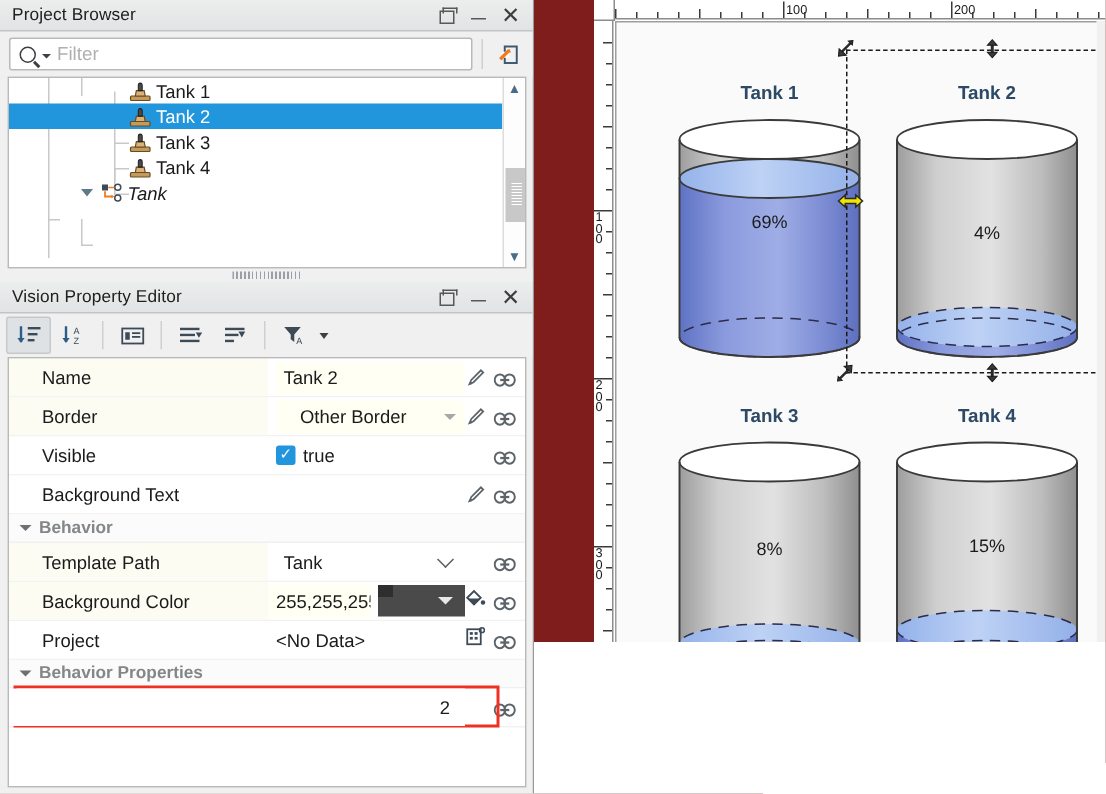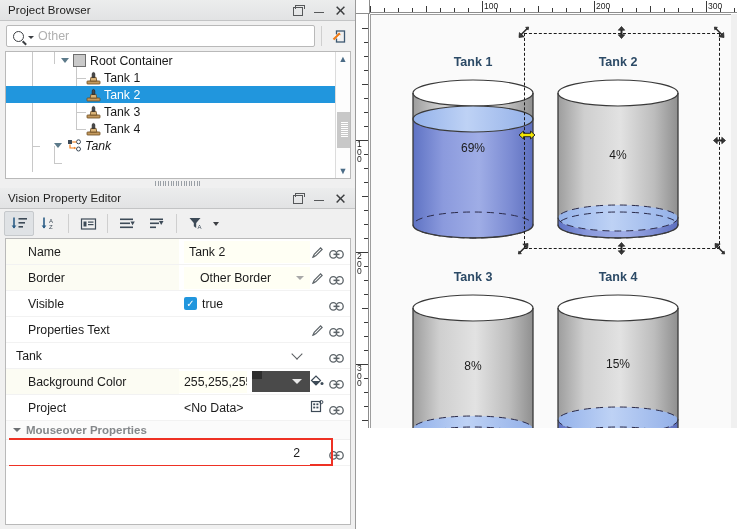--- a/index.html
+++ b/index.html
@@ -6,22 +6,23 @@
   html, body {
     margin: 0; padding: 0;
     width: 737px; height: 529px;
     overflow: hidden;
     font-family: "Liberation Sans", sans-serif;
     background: #ffffff;
   }
   #app {
     position: relative;
     width: 737px; height: 428px;
-    background: #c2410c;
+    background: #7f1d1d;
     display: flex;
+    gap: 40px;
   }
 
   
   #left {
     position: relative;
     width: 356px; height: 529px;
     background: #f0f0f0;
     border-right: 1px solid #9a9a9a;
     display: flex;
     flex-direction: column;
@@ -330,21 +331,21 @@
           <span class="tb-btn ic-restore"></span>
           <span class="tb-btn ic-min"></span>
           <span class="tb-btn ic-close">✕</span>
         </span>
       </div>
 
       <div class="filter-row">
         <div class="filter-box">
           <span class="mag"></span>
           <span class="mag-caret"></span>
-          <span class="filter-placeholder">Other</span>
+          <span class="filter-placeholder">Filter</span>
         </div>
         <div class="vsep"></div>
         <div class="pin-btn">
           <svg width="15" height="15" viewBox="0 0 15 15">
             <rect x="4.5" y="2" width="8" height="11" fill="none" stroke="#3c5871" stroke-width="1.3"></rect>
             <rect x="2.5" y="5.5" width="5" height="4" fill="#fff" stroke="none"></rect>
             <path d="M1.5 10.5 L7.5 4.5" stroke="#ef7d1a" stroke-width="2.2"></path>
             <path d="M7.8 3.6 L8.6 6.2 L5.6 5.5 Z" fill="#ef7d1a"></path>
           </svg>
         </div>
@@ -358,25 +359,20 @@
           <div class="vline" style="left:70px; top:9px;  height:60px;"></div>
           <div class="hline" style="left:70px; top:26px; width:10px;"></div>
           <div class="hline" style="left:70px; top:43px; width:10px;"></div>
           <div class="hline" style="left:70px; top:60px; width:10px;"></div>
           <div class="hline" style="left:70px; top:77px; width:10px;"></div>
           <div class="vline" style="left:70px; top:60px; height:18px;"></div>
           <div class="hline" style="left:26px; top:94px; width:8px;"></div>
           <div class="vline" style="left:48px; top:94px; height:18px;"></div>
           <div class="hline" style="left:48px; top:111px; width:8px;"></div>
 
-          <div class="trow" style="padding-left:54px;">
-            <span class="twisty"></span>
-            <span class="ic-container" style="margin:0 4px 0 2px;"></span>
-            <span class="lbl">Root Container</span>
-          </div>
 
           <div class="trow" style="padding-left:80px;">
             <span class="ic-stamp">
               <svg width="15" height="14" viewBox="0 0 15 14">
                 <rect x="1" y="10" width="13" height="3" rx="0.6" fill="#c49a5e" stroke="#6b4a1e" stroke-width="0.8"></rect>
                 <path d="M4.2 10 L4.9 6.4 L10.1 6.4 L10.8 10 Z" fill="#d9b378" stroke="#6b4a1e" stroke-width="0.8"></path>
                 <path d="M6.2 6.4 L6.2 3.2 Q6.2 1.4 7.5 1.4 Q8.8 1.4 8.8 3.2 L8.8 6.4 Z" fill="#4a4a4a" stroke="#222" stroke-width="0.7"></path>
               </svg>
             </span>
             <span class="lbl" style="margin-left:3px;">Tank 1</span>
@@ -575,21 +571,21 @@
               <svg width="15" height="11" viewBox="0 0 15 11">
                   <rect x="0.8" y="1.6" width="7" height="7.5" rx="3.7" fill="none" stroke="#5d6469" stroke-width="1.3"></rect>
                   <rect x="7.2" y="1.6" width="7" height="7.5" rx="3.7" fill="none" stroke="#5d6469" stroke-width="1.3"></rect>
                   <rect x="4.5" y="4.6" width="6" height="1.5" fill="#5d6469"></rect>
                 </svg>
             </span>
           </div>
         </div>
 
         <div class="prow alt">
-          <div class="pname">Properties Text</div>
+          <div class="pname">Background Text</div>
           <div class="pval">
             <div class="pval-field" style="background:#ffffff;">
               <span class="txt"></span>
             </div>
           </div>
           <div class="pactions">
             <span class="ic-pencil">
               <svg width="13" height="13" viewBox="0 0 13 13">
                   <path d="M2 11 L3.2 8.3 L9.6 1.9 L11.1 3.4 L4.7 9.8 Z" fill="none" stroke="#5d6469" stroke-width="1.2"></path>
                   <path d="M2 11 L3.8 10.4" stroke="#5d6469" stroke-width="1.2"></path>
@@ -598,22 +594,27 @@
             <span class="ic-link">
               <svg width="15" height="11" viewBox="0 0 15 11">
                   <rect x="0.8" y="1.6" width="7" height="7.5" rx="3.7" fill="none" stroke="#5d6469" stroke-width="1.3"></rect>
                   <rect x="7.2" y="1.6" width="7" height="7.5" rx="3.7" fill="none" stroke="#5d6469" stroke-width="1.3"></rect>
                   <rect x="4.5" y="4.6" width="6" height="1.5" fill="#5d6469"></rect>
                 </svg>
             </span>
           </div>
         </div>
 
+        <div class="grp">
+          <span class="gtw"></span>
+          <span class="gt">Behavior</span>
+        </div>
 
         <div class="prow">
+          <div class="pname">Template Path</div>
           <div class="pval">
             <div class="pval-field" style="background:#ffffff;">
               <span class="txt">Tank</span>
               <span class="combo-caret thin" style="margin-left:auto;"></span>
             </div>
           </div>
           <div class="pactions">
             <span class="ic-link">
               <svg width="15" height="11" viewBox="0 0 15 11">
                   <rect x="0.8" y="1.6" width="7" height="7.5" rx="3.7" fill="none" stroke="#5d6469" stroke-width="1.3"></rect>
@@ -675,21 +676,21 @@
                   <rect x="0.8" y="1.6" width="7" height="7.5" rx="3.7" fill="none" stroke="#5d6469" stroke-width="1.3"></rect>
                   <rect x="7.2" y="1.6" width="7" height="7.5" rx="3.7" fill="none" stroke="#5d6469" stroke-width="1.3"></rect>
                   <rect x="4.5" y="4.6" width="6" height="1.5" fill="#5d6469"></rect>
                 </svg>
             </span>
           </div>
         </div>
 
         <div class="grp">
           <span class="gtw"></span>
-          <span class="gt">Mouseover Properties</span>
+          <span class="gt">Behavior Properties</span>
         </div>
 
         <div class="prow" style="position:relative;">
           <div class="highlight-row" style="position:absolute;left:4px;top:-1px;width:322px;height:26px;pointer-events:none;"></div>
           <div class="pval" style="padding-left:0;">
             <div class="pval-field" style="background:#ffffff;justify-content:flex-end;padding-right:6px;">
               <span class="txt num">2</span>
             </div>
           </div>
           <div class="pactions">

